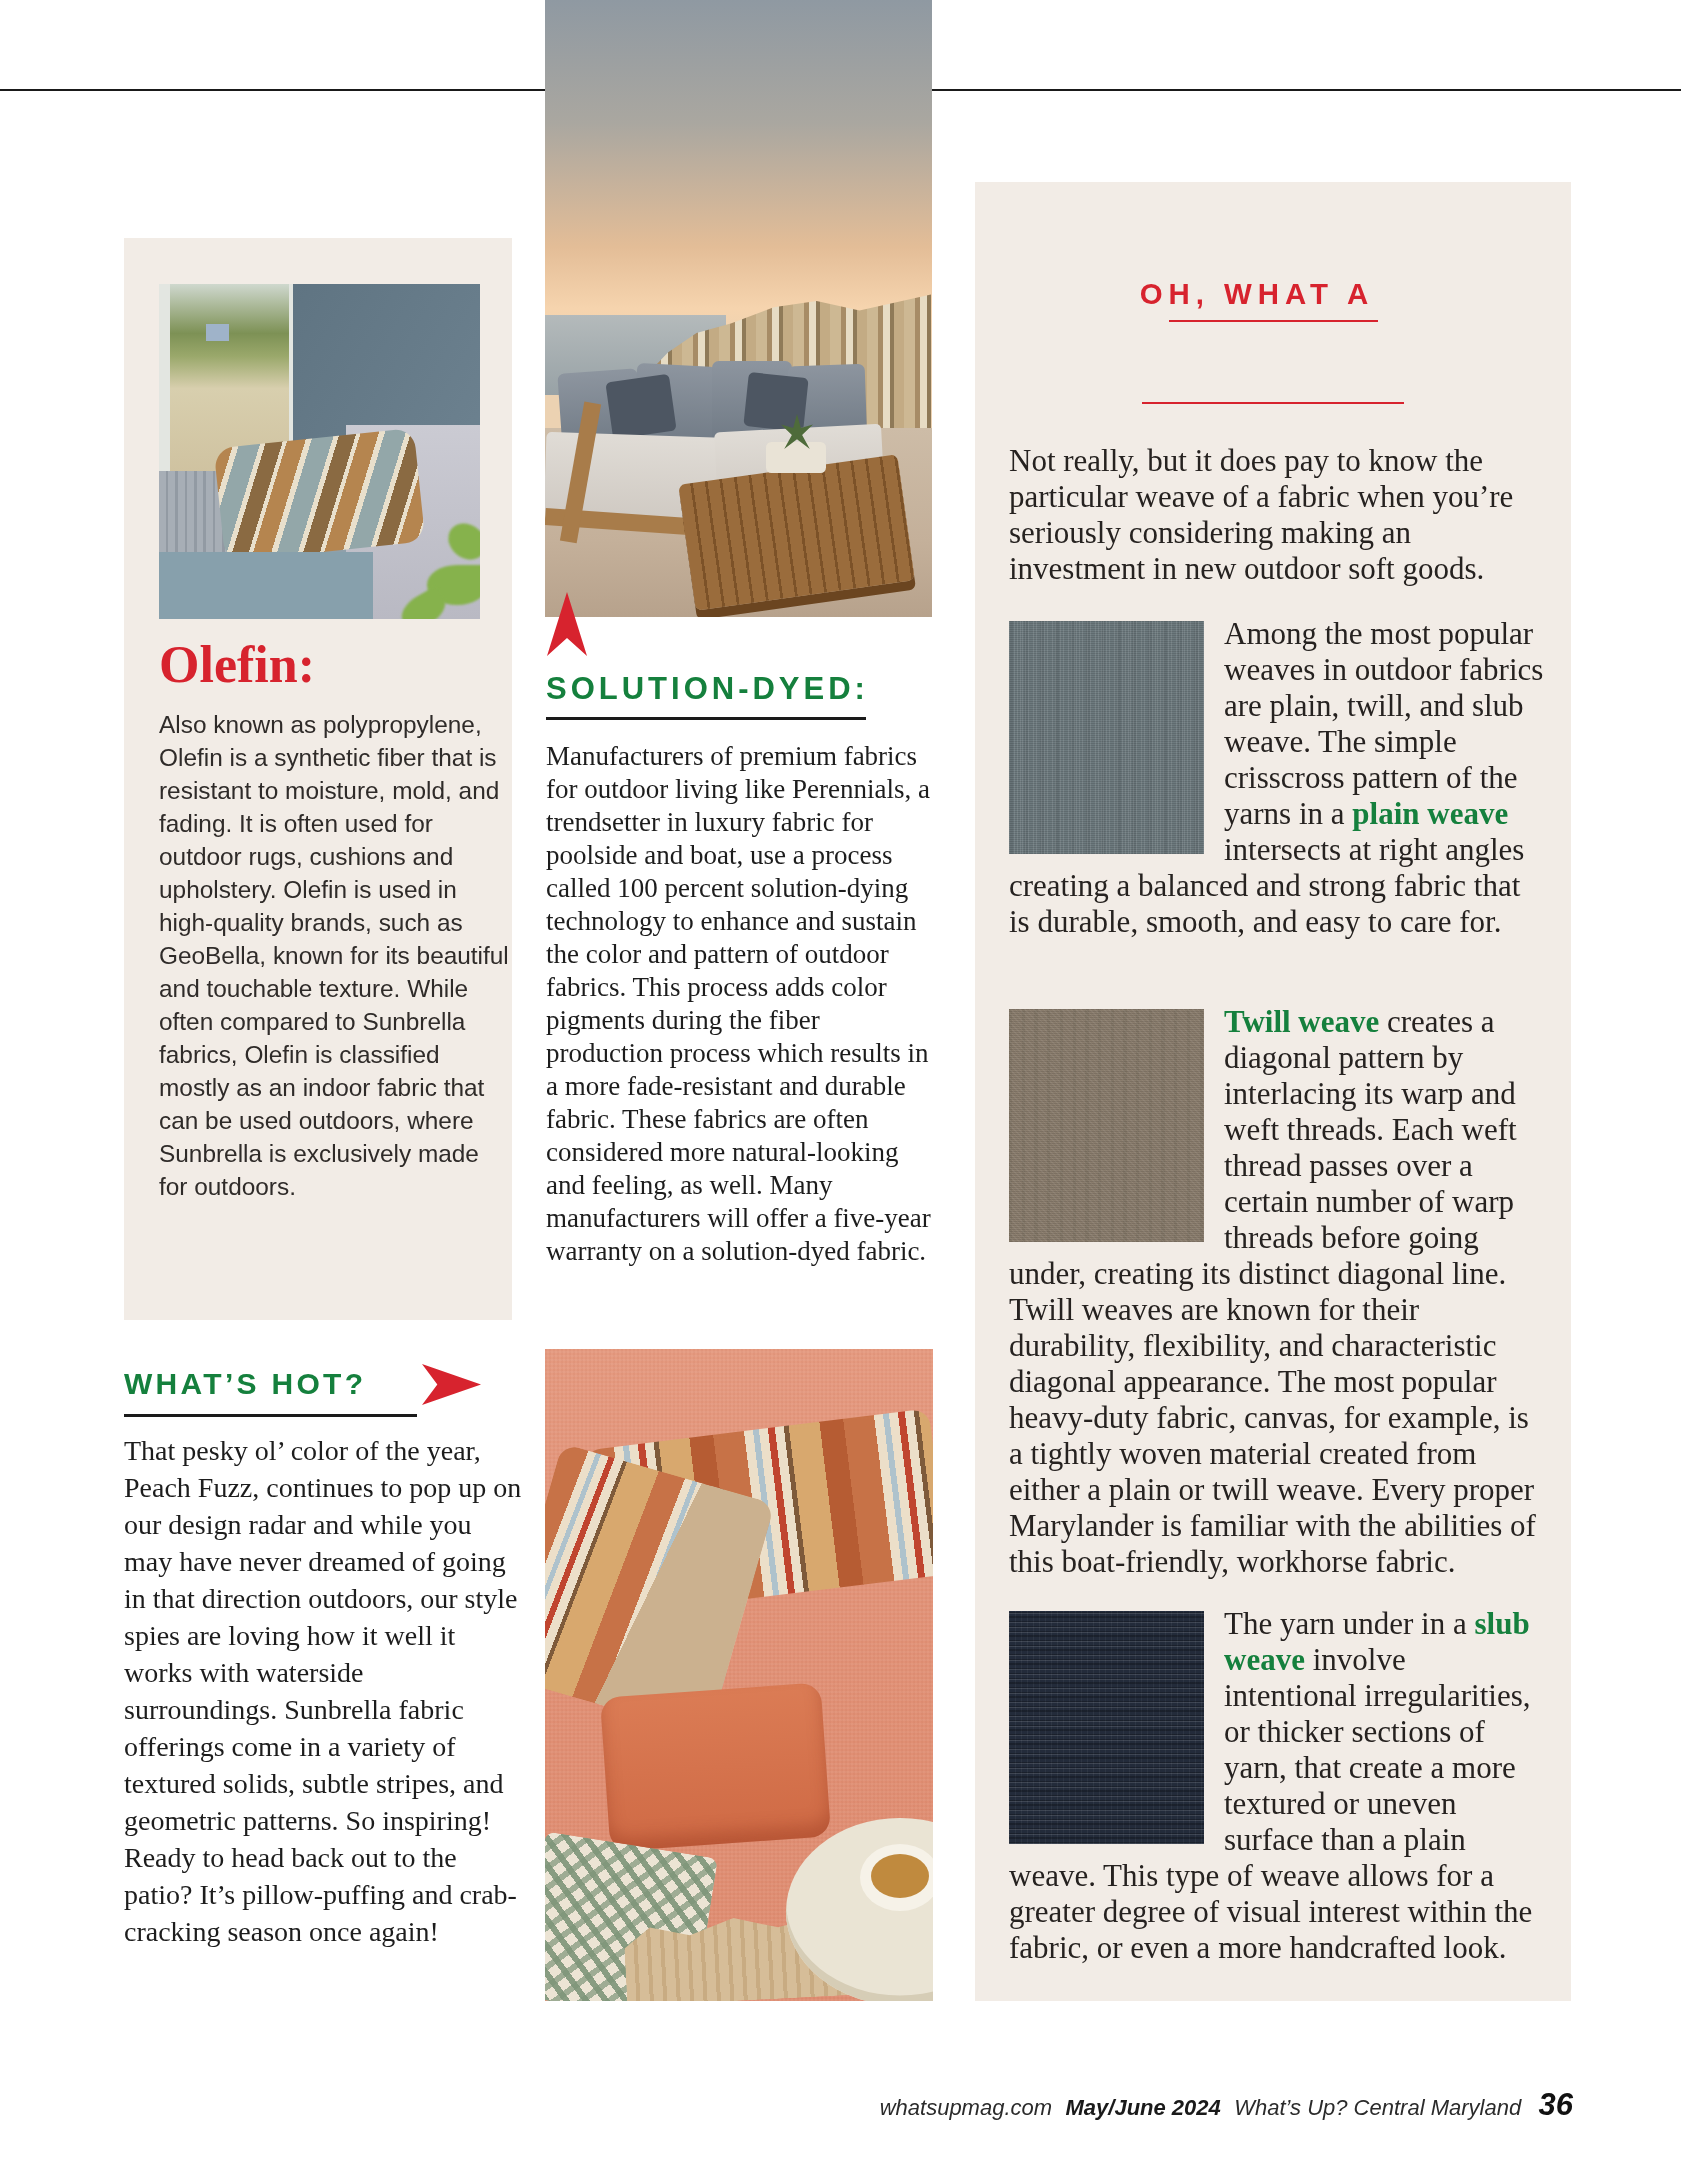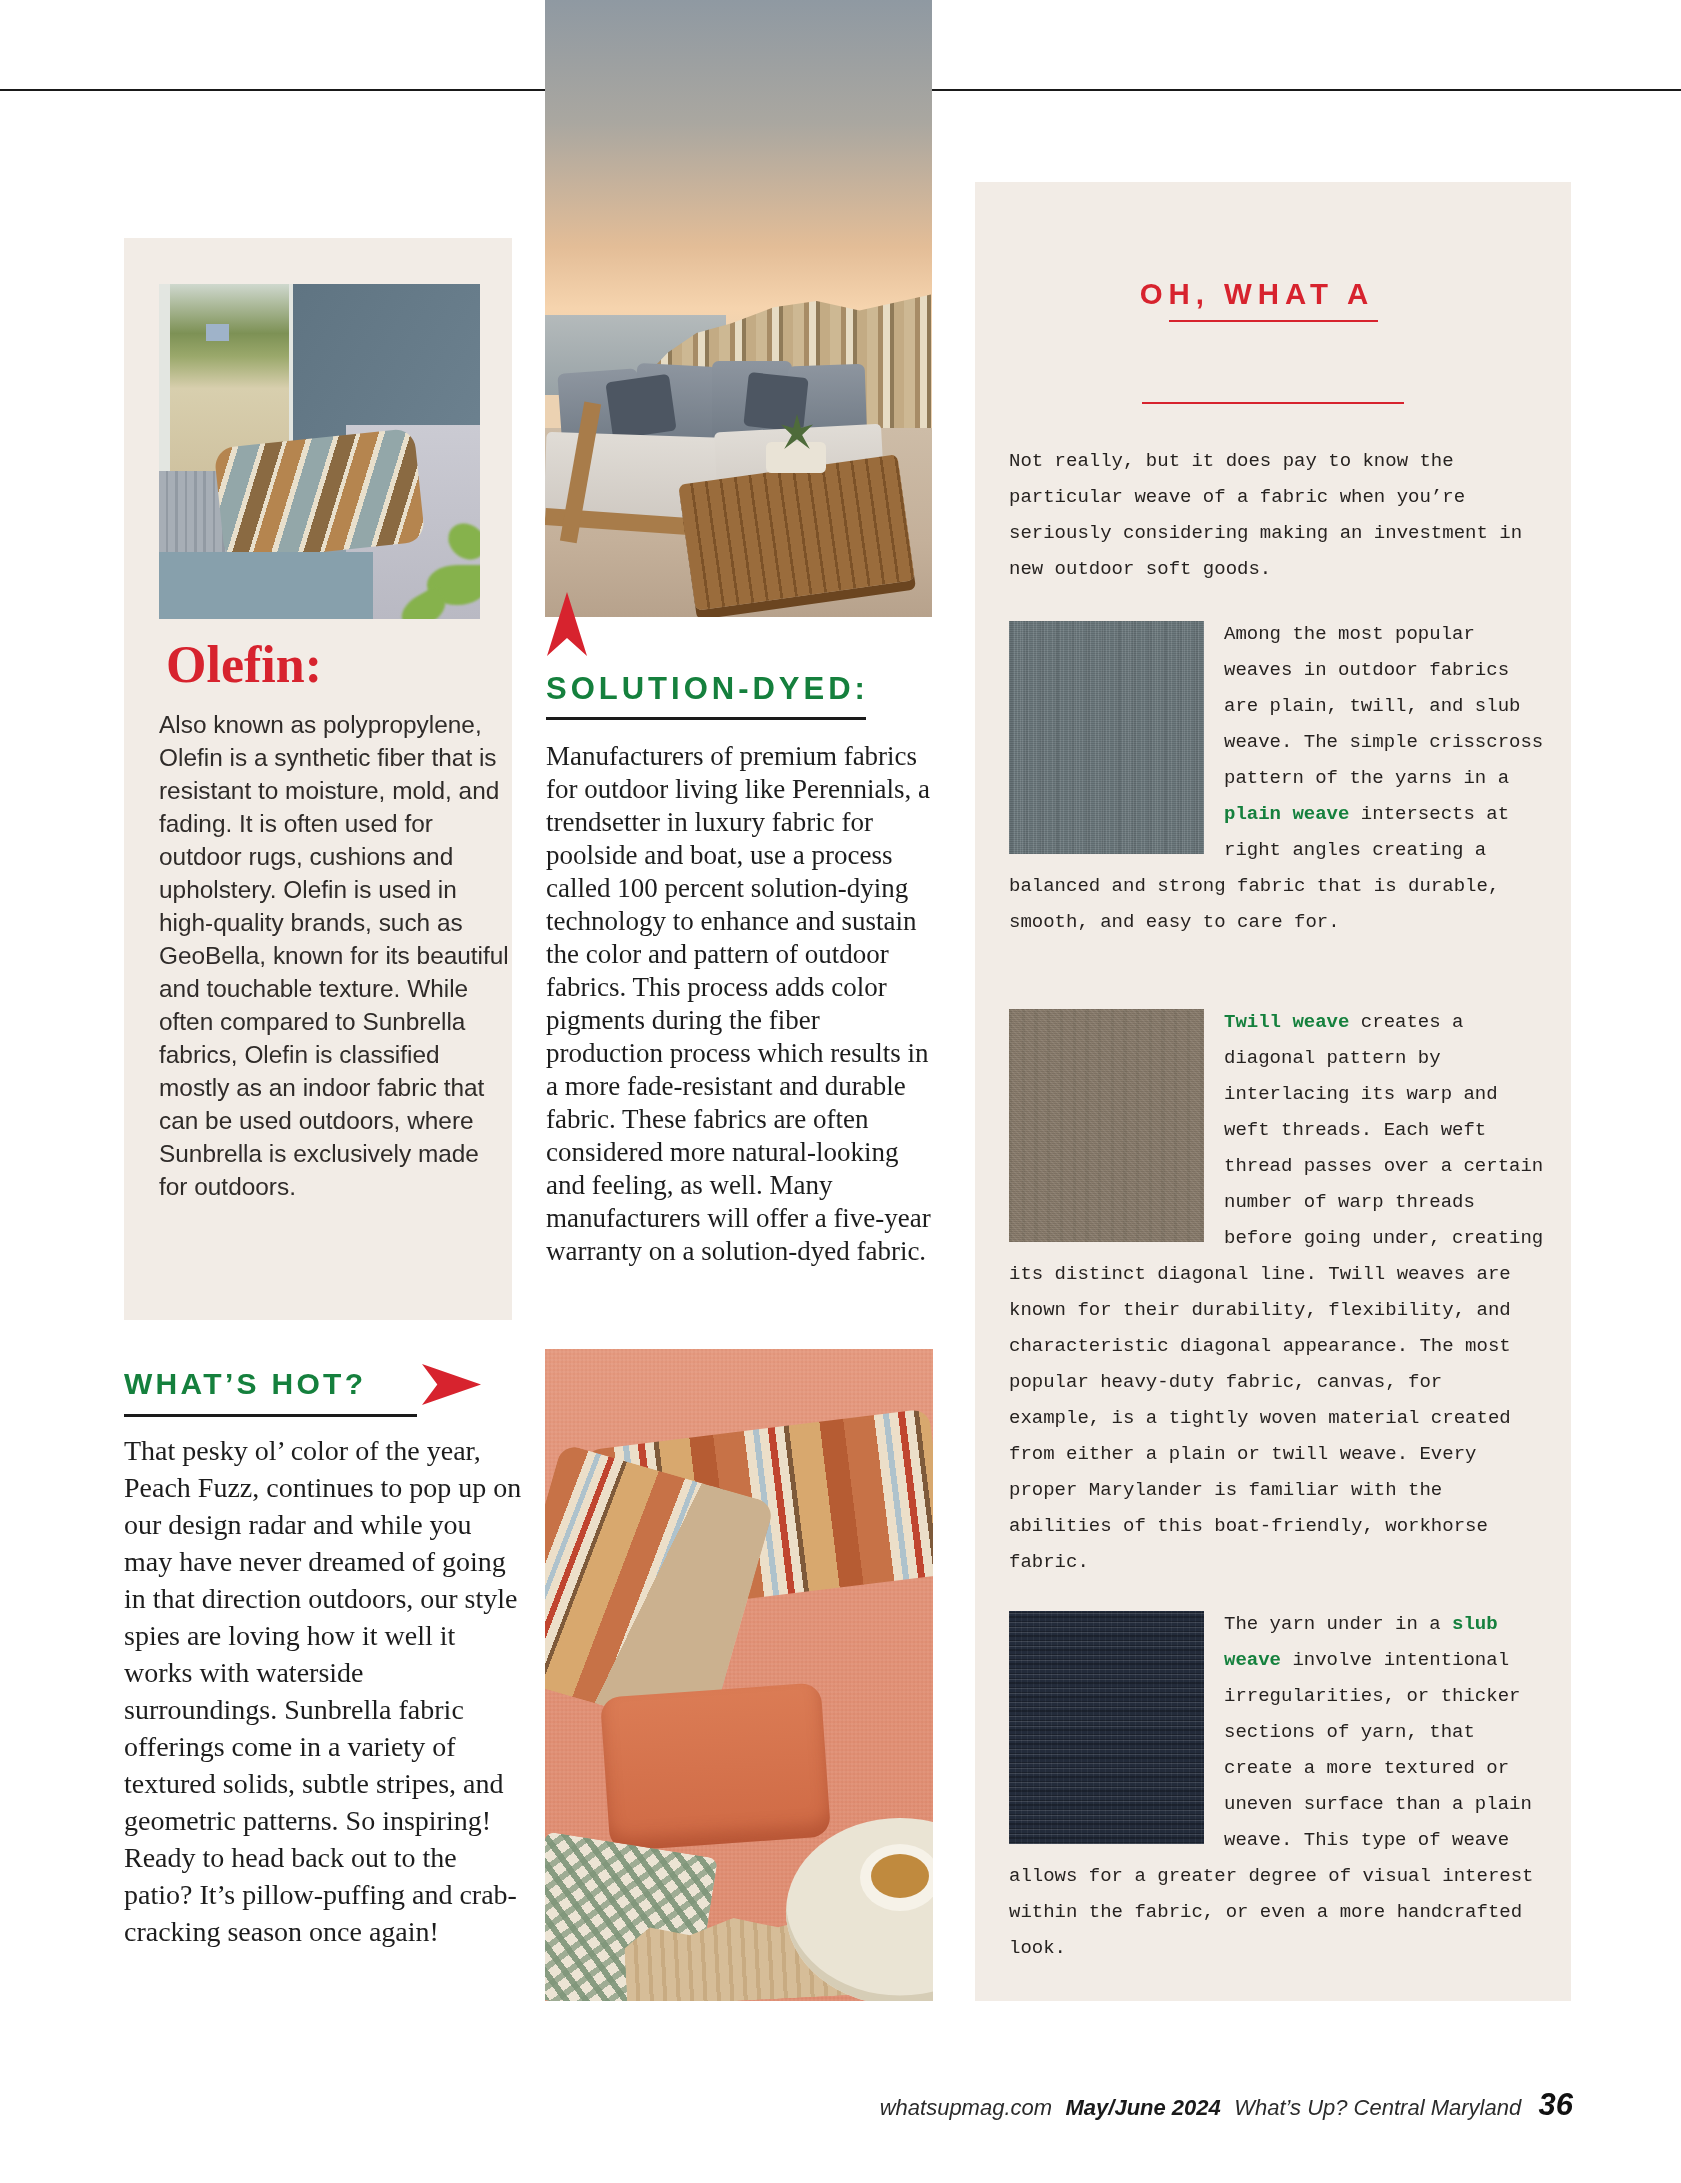--- a/index.html
+++ b/index.html
@@ -89,40 +89,40 @@
   #left-panel{left:124px;top:238px;width:388px;height:1082px;}
   #right-panel{left:975px;top:182px;width:596px;height:1819px;}
   
   .arrow{position:absolute;background:#d7232e;z-index:3;}
   #up-arrow{left:547px;top:592px;width:40px;height:64px;
     clip-path:polygon(50% 0%,100% 100%,50% 72%,0% 100%);}
   #hot-arrow{left:422px;top:1364px;width:59px;height:41px;
     clip-path:polygon(0% 0%,100% 50%,0% 100%,26% 50%);}
   
   .sans-head{font-family:"Liberation Sans",sans-serif;font-weight:bold;color:#15803d;}
-  #olefin-h{left:166px;top:635px;font-family:"Liberation Serif",serif;font-weight:bold;
+  #olefin-h{left:159px;top:635px;font-family:"Liberation Serif",serif;font-weight:bold;
     font-size:52px;color:#d7232e;letter-spacing:0px;}
   #olefin-b{left:159px;top:708px;width:353px;font-size:24.4px;line-height:33px;color:#2f2b29;}
   #hot-h{left:124px;top:1367px;font-size:30px;letter-spacing:3.3px;}
   #hot-underline{left:124px;top:1414px;width:293px;height:2.7px;}
   #hot-b{left:124px;top:1432px;width:398px;font-family:"Liberation Serif",serif;
     font-size:28px;line-height:37px;color:#1d1d1d;}
   #sd-h{left:546px;top:671px;font-size:31px;letter-spacing:4px;}
   #sd-underline{left:546px;top:717px;width:320px;height:2.7px;}
   #sd-b{left:546px;top:740px;width:391px;font-family:"Liberation Serif",serif;
     font-size:27px;line-height:33px;color:#1d1d1d;}
   
   .red-head{position:absolute;width:564px;left:975px;text-align:center;font-weight:bold;
     font-size:29.4px;letter-spacing:6px;color:#d7232e;font-family:"Liberation Sans",sans-serif;}
   #rh1{top:277px;}
   #rh2{top:359px;}
   .red-rule{position:absolute;background:#d7232e;height:2px;}
   #rh1-u{left:1169px;top:320px;width:209px;}
   #rh2-u{left:1142px;top:402px;width:262px;}
-  .rbody{font-size:19px;line-height:36px;color:#262220;font-family:Liberation Mono, monospace;}
+  .rbody{font-size:31px;line-height:36px;color:#262220;font-family:Liberation Serif, serif;}
   #r-intro{left:1009px;top:443px;width:532px;}
   .rsection{position:absolute;left:1009px;width:535px;}
   #sec-plain{top:616px;}
   #sec-twill{top:1004px;}
   #sec-slub{top:1606px;}
   .swatch{float:left;width:195px;height:233px;margin:5.4px 20px 6.7px 0;}
   #swatch-plain{background:
       repeating-linear-gradient(90deg,rgba(255,255,255,.10) 0 0.7px,transparent 0.7px 2.7px),
       repeating-linear-gradient(0deg,rgba(0,0,0,.12) 0 0.7px,transparent 0.7px 2px),
       repeating-linear-gradient(90deg,rgba(0,0,0,.06) 0 4px,transparent 4px 15.4px),

